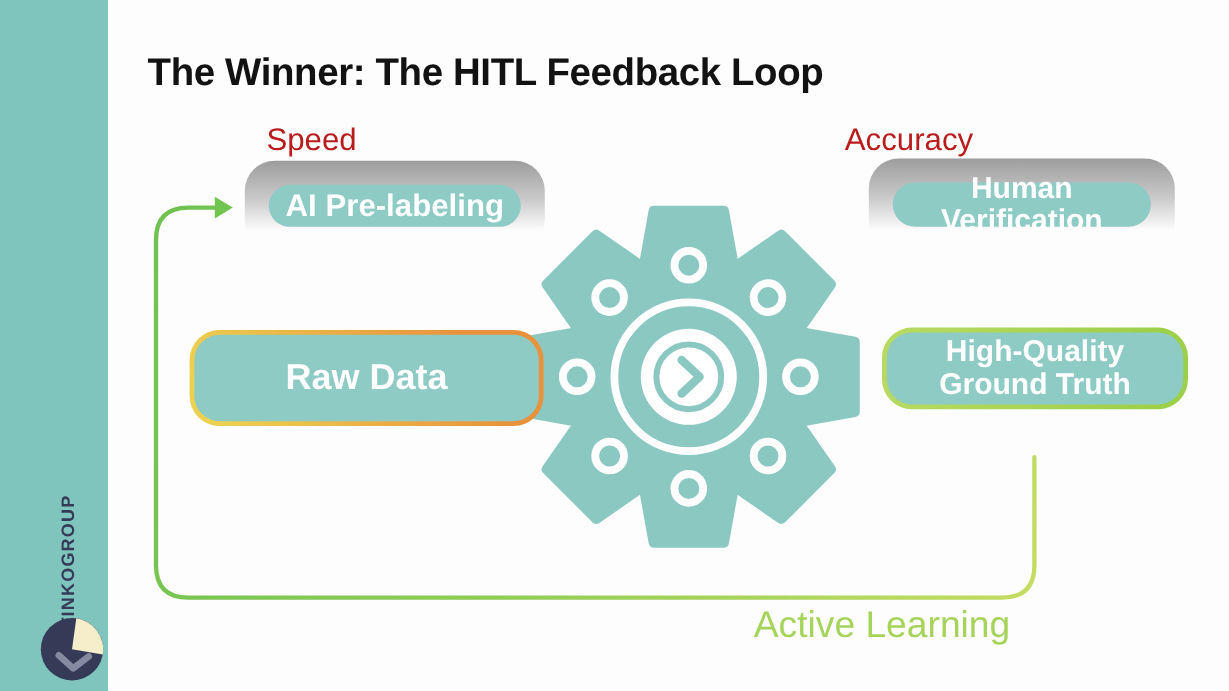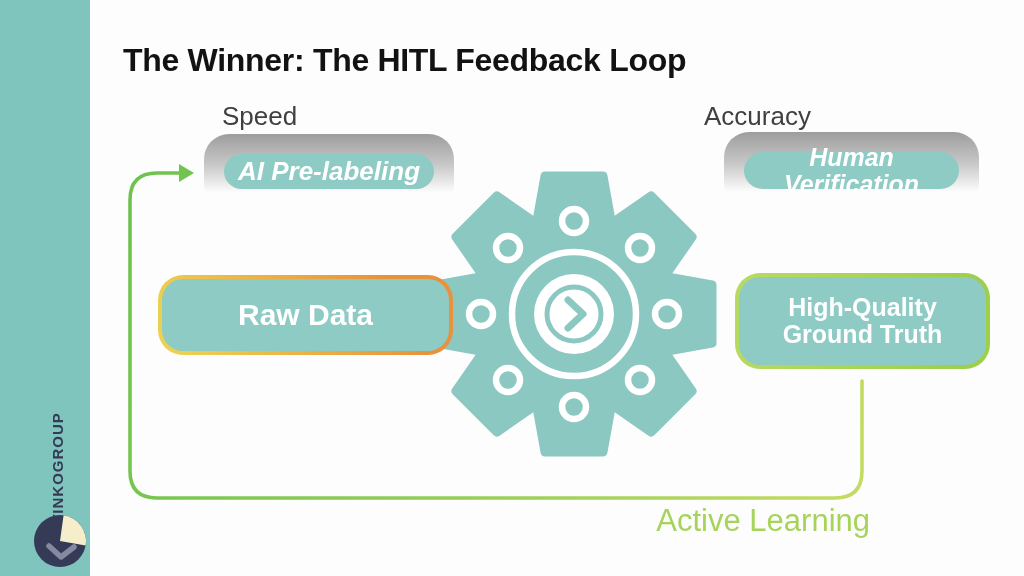--- a/index.html
+++ b/index.html
@@ -16,55 +16,54 @@
   }
   .logo{position:absolute;left:33px;top:514px;width:54px;height:54px;}
 
   
   .title{
     position:absolute;left:123px;top:42px;
     font-size:32px;font-weight:700;color:#121212;letter-spacing:-0.3px;
   }
 
   
-  .annot{position:absolute;font-size:26px;color:#404040;}
+  .annot{position:absolute;font-size:26px;color:#b91c1c;}
   .annot-speed{left:222px;top:101px;}
   .annot-accuracy{left:704px;top:101px;text-align:center;}
   .annot-active{
-    position:absolute;left:600px;top:503px;width:270px;text-align:right;
+    position:absolute;left:600px;top:503px;width:270px;text-align:center;
     font-size:31px;color:#a6d45b;
   }
 
   
   .node-wrap{position:absolute;border-radius:25px;box-sizing:border-box;}
   .node-wrap.gray{
     padding:20px;
     background:linear-gradient(180deg,#9d9d9d 0%,#c9c9c9 42%,rgba(201,201,201,0) 78%);
-    font-style:italic;
   }
   .node-wrap.orange{
     padding:4px;
     background:linear-gradient(60deg,#ecd051 8%,#e8923c 80%);
   }
   .node-wrap.green{
     padding:4px;
     background:linear-gradient(100deg,#b9da62 0%,#9ccf4a 90%);
   }
   .node{
     width:100%;height:100%;border-radius:21px;background:#8ecbc5;
     display:flex;flex-direction:column;align-items:center;justify-content:center;
     color:#ffffff;font-weight:700;text-align:center;
   }
   .node .l1{font-size:25px;line-height:1.08;}
   .node-ai{left:204px;top:134px;width:250px;height:75px;}
   .node-ai .node{font-size:26px;}
   .node-human{left:724px;top:132px;width:255px;height:77px;}
   .node-raw{left:158px;top:275px;width:295px;height:80px;}
   .node-raw .node{font-size:30px;}
-  .node-hq{left:735px;top:273px;width:255px;height:96px;}
+  .node-hq{left:735px;top:273px;width:255px;height:68px;}
 
   
   .loop-svg{position:absolute;left:0;top:0;width:1024px;height:576px;pointer-events:none;}
   .gear-svg{position:absolute;left:424px;top:164px;width:300px;height:300px;}
 </style>
 </head>
 <body>
 
 <div class="stage">
 

